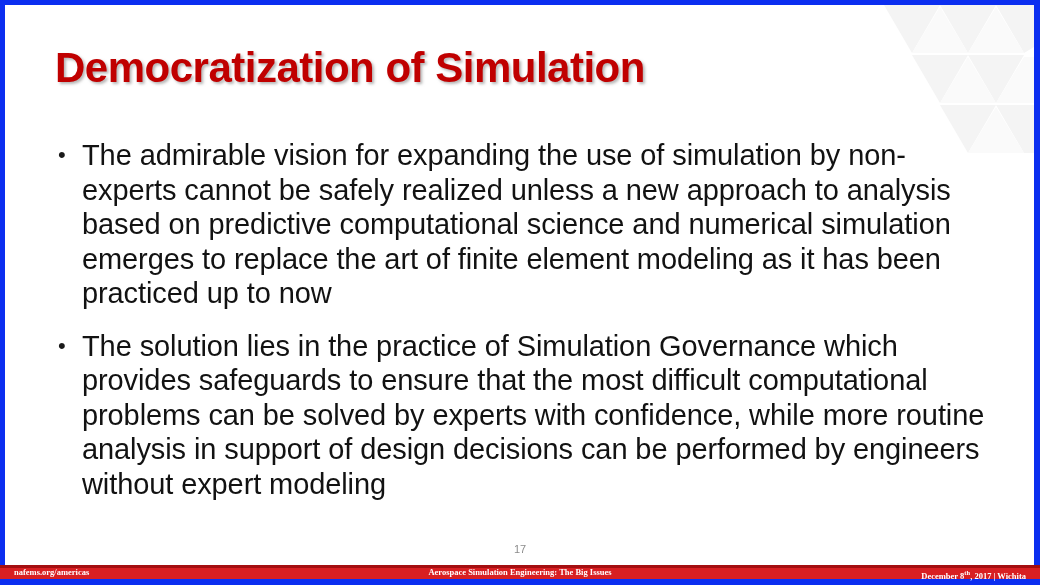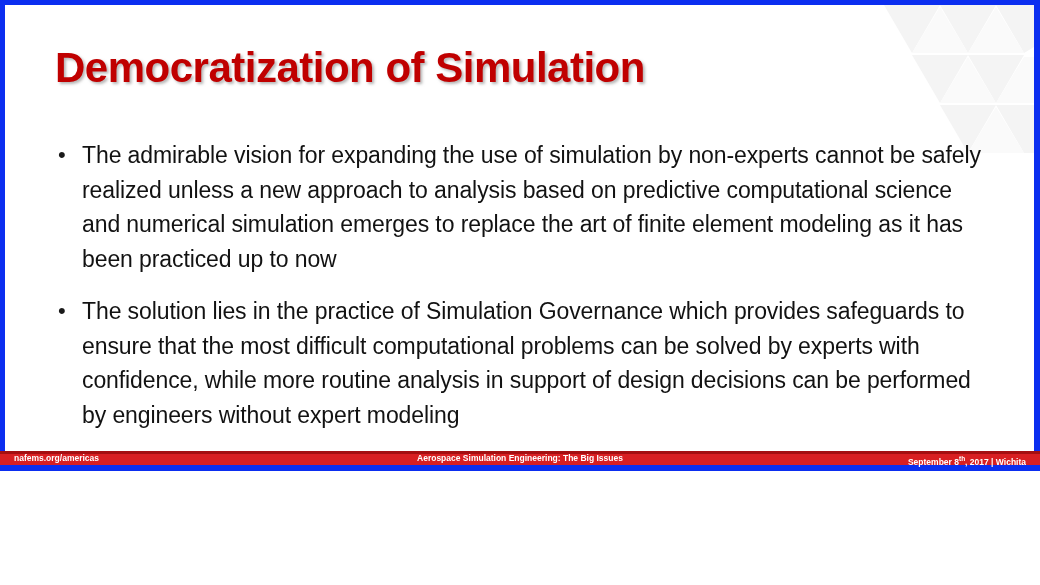--- a/index.html
+++ b/index.html
@@ -3,21 +3,21 @@
 <meta charset="utf-8">
 <style>
   html, body {
     margin: 0;
     padding: 0;
     background: #ffffff;
   }
   .slide {
     position: relative;
     width: 1040px;
-    height: 471px;
+    height: 585px;
     background: #ffffff;
     overflow: hidden;
     font-family: "Liberation Sans", sans-serif;
     box-sizing: border-box;
   }
 
   
   .border-top, .border-left, .border-right {
     position: absolute;
     background: #0b2ef0;
@@ -66,21 +66,21 @@
     flex: 0 0 30px;
     font-size: 22px;
     line-height: 34px;
     color: #1a1a1a;
     text-align: left;
     padding-left: 6px;
     box-sizing: border-box;
   }
   .bullet-text {
     flex: 1 1 auto;
-    font-size: 23px;
+    font-size: 29px;
     line-height: 34.5px;
     color: #121212;
     letter-spacing: -0.1px;
     text-align: left;
   }
 
   
   .slide-number {
     position: absolute;
     left: 0;
@@ -91,20 +91,21 @@
     color: #8c8c8c;
   }
 
   
   .footer {
     position: absolute;
     left: 0;
     bottom: 0;
     width: 1040px;
     height: 20px;
+    font-family: Liberation Serif, serif;
   }
   .footer-redline-top {
     position: absolute;
     left: 0; top: 0;
     width: 1040px; height: 3px;
     background: #a40f11;
   }
   .footer-red {
     position: absolute;
     left: 0; top: 3px;
@@ -184,17 +185,17 @@
     <div class="footer-red"></div>
     <div class="footer-blue"></div>
 
     <div class="footer-text footer-left">nafems.org/americas</div>
 
     <div class="footer-text footer-center">
       <span class="footer-center-inner">Aerospace Simulation Engineering: The Big Issues</span>
     </div>
 
     <div class="footer-text footer-right">
-      <span>September 8</span><sup>th</sup><span>, 2017 | Wichita</span>
+      <span>December 8</span><sup>th</sup><span>, 2017 | Wichita</span>
     </div>
   </div>
 
 </div>
 
 </body></html>

